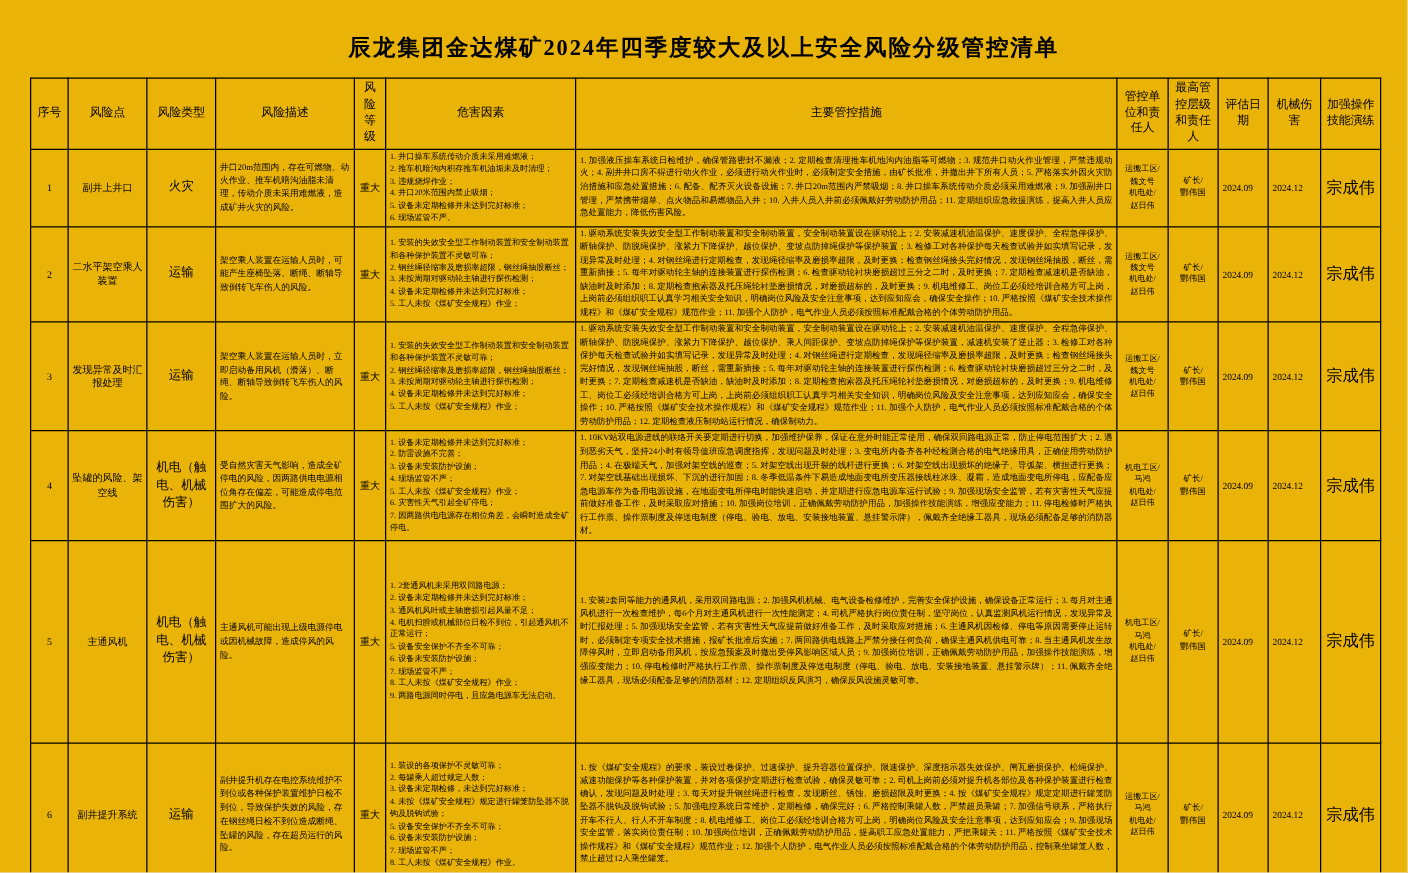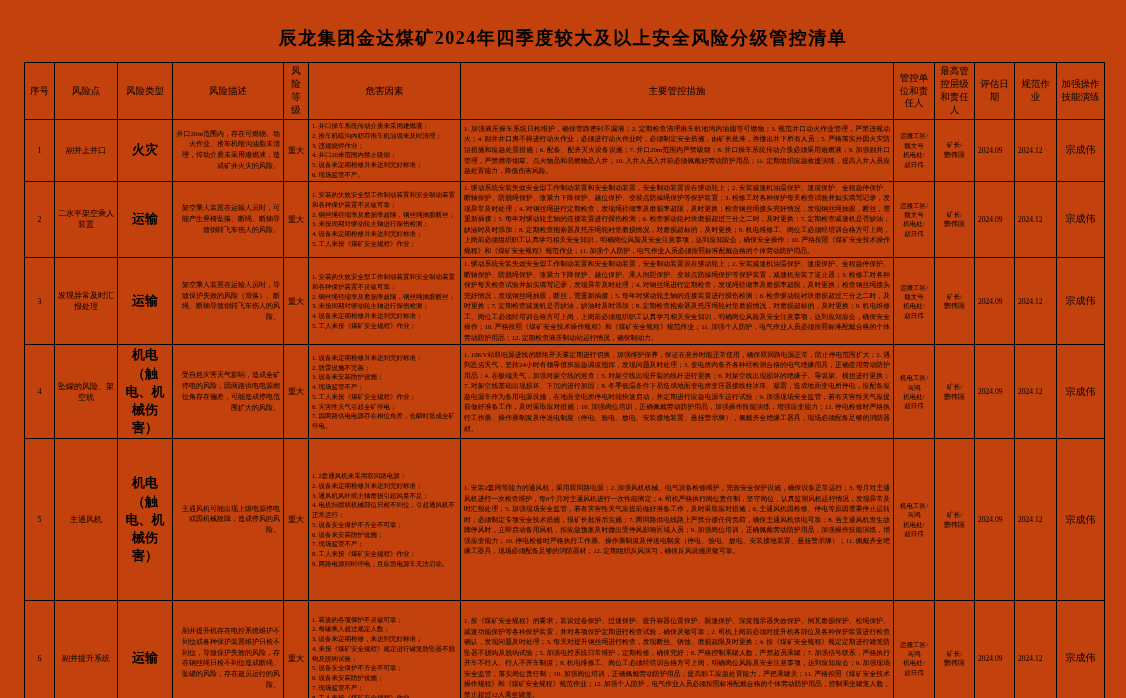--- a/index.html
+++ b/index.html
@@ -1,17 +1,17 @@
 <!DOCTYPE html>
 <html><head>
 <meta charset="utf-8">
 <style>
   html,body { margin:0; padding:0; background:#e8e8e8; }
   .page {
-    position:relative; width:1126px; height:698px; background:#c2410c;
+    position:relative; width:1126px; height:698px; background:#eab308;
     font-family:"Liberation Serif", serif; color:#000; overflow:hidden;
   }
   .title {
     padding-top:26px; text-align:center; font-size:18px; font-weight:bold;
     letter-spacing:1.5px;
   }
   table.risk {
     border-collapse:collapse; table-layout:fixed;
     margin:12px 0 0 24px; width:1080px;
   }
@@ -19,29 +19,29 @@
     border:1px solid #000; padding:1px 3px; overflow:hidden;
     vertical-align:middle; word-break:break-all;
   }
   table.risk th {
     font-weight:normal; font-size:9.5px; text-align:center; line-height:1.35;
     height:54px;
   }
   .c-center { text-align:center; }
   .c-no   { font-size:8px; }
   .c-point{ font-size:8px; line-height:1.4;margin-left:18px; }
-  .c-type { font-size:13px; line-height:1.4;font-weight:bold; }
-  .c-desc { font-size:7px;  line-height:1.55; text-align:right; }
+  .c-type { font-size:10px; line-height:1.4; }
+  .c-desc { font-size:7px;  line-height:1.55; text-align:left; }
   .c-lvl  { font-size:8px;margin-left:24px; }
   .c-haz  { font-size:6.5px; line-height:1.5; text-align:left; white-space:pre-line; }
   .c-meas { font-size:6.8px; line-height:1.55; text-align:justify; }
   .c-unit { font-size:6.5px; line-height:1.45; text-align:center; white-space:pre-line; }
   .c-top  { font-size:6.8px; line-height:1.45; text-align:center; white-space:pre-line; }
   .c-date { font-size:7.5px; text-align:left; }
-  .c-grp  { font-size:10px; text-align:center; }
+  .c-grp  { font-size:13px; text-align:center; }
   tr.r1 td { height:58px; }
   tr.r2 td { height:68px; }
   tr.r3 td { height:83px; }
   tr.r4 td { height:82px; }
   tr.r5 td { height:159px; }
   tr.r6 td { height:112px; }
 </style>
 </head>
 <body>
 
@@ -68,21 +68,21 @@
         <th>序号</th>
         <th>风险点</th>
         <th>风险类型</th>
         <th>风险描述</th>
         <th>风险等级</th>
         <th>危害因素</th>
         <th>主要管控措施</th>
         <th>管控单位和责任人</th>
         <th>最高管控层级和责任人</th>
         <th>评估日期</th>
-        <th>规范作业</th>
+        <th>机械伤害</th>
         <th>加强操作技能演练</th>
       </tr>
     </thead>
     <tbody>
       <tr class="r1">
         <td class="c-center c-no">1</td>
         <td class="c-center c-point">副井上井口</td>
         <td class="c-center c-type">火灾</td>
         <td class="c-desc">井口20m范围内，存在可燃物、动火作业、推车机暗沟油脂未清理，传动介质未采用难燃液，造成矿井火灾的风险。</td>
         <td class="c-center c-lvl">重大</td>
@@ -122,21 +122,21 @@
         <td class="c-top">矿长/
 酆伟国</td>
         <td class="c-date">2024.09</td>
         <td class="c-date">2024.12</td>
         <td class="c-grp">宗成伟</td>
       </tr>
       <tr class="r3">
         <td class="c-center c-no">3</td>
         <td class="c-center c-point">发现异常及时汇报处理</td>
         <td class="c-center c-type">运输</td>
-        <td class="c-desc">架空乘人装置在运输人员时，导致保护失效的风险（滑落）、断绳、断轴导致倒转飞车伤人的风险。</td>
+        <td class="c-desc">架空乘人装置在运输人员时，立即启动备用风机（滑落）、断绳、断轴导致倒转飞车伤人的风险。</td>
         <td class="c-center c-lvl">重大</td>
         <td class="c-haz">1. 安装的失效安全型工作制动装置和安全制动装置和各种保护装置不灵敏可靠；
 2. 钢丝绳径缩率及磨损率超限，钢丝绳抽股断丝；
 3. 未按周期对驱动轮主轴进行探伤检测；
 4. 设备未定期检修并未达到完好标准；
 5. 工人未按《煤矿安全规程》作业；</td>
         <td class="c-meas">1. 驱动系统安装失效安全型工作制动装置和安全制动装置，安全制动装置设在驱动轮上；2. 安装减速机油温保护、速度保护、全程急停保护、断轴保护、防脱绳保护、涨紧力下降保护、越位保护、乘人间距保护、变坡点防掉绳保护等保护装置，减速机安装了逆止器；3. 检修工对各种保护每天检查试验并如实填写记录，发现异常及时处理；4. 对钢丝绳进行定期检查，发现绳径缩率及磨损率超限，及时更换；检查钢丝绳接头完好情况，发现钢丝绳抽股，断丝，需重新插接；5. 每年对驱动轮主轴的连接装置进行探伤检测；6. 检查驱动轮衬块磨损超过三分之二时，及时更换；7. 定期检查减速机是否缺油，缺油时及时添加；8. 定期检查抱索器及托压绳轮衬垫磨损情况，对磨损超标的，及时更换；9. 机电维修工、岗位工必须经培训合格方可上岗，上岗前必须组织职工认真学习相关安全知识，明确岗位风险及安全注意事项，达到应知应会，确保安全操作；10. 严格按照《煤矿安全技术操作规程》和《煤矿安全规程》规范作业；11. 加强个人防护，电气作业人员必须按照标准配戴合格的个体劳动防护用品；12. 定期检查液压制动站运行情况，确保制动力。</td>
         <td class="c-unit">运搬工区/
 魏文号
 机电处/

